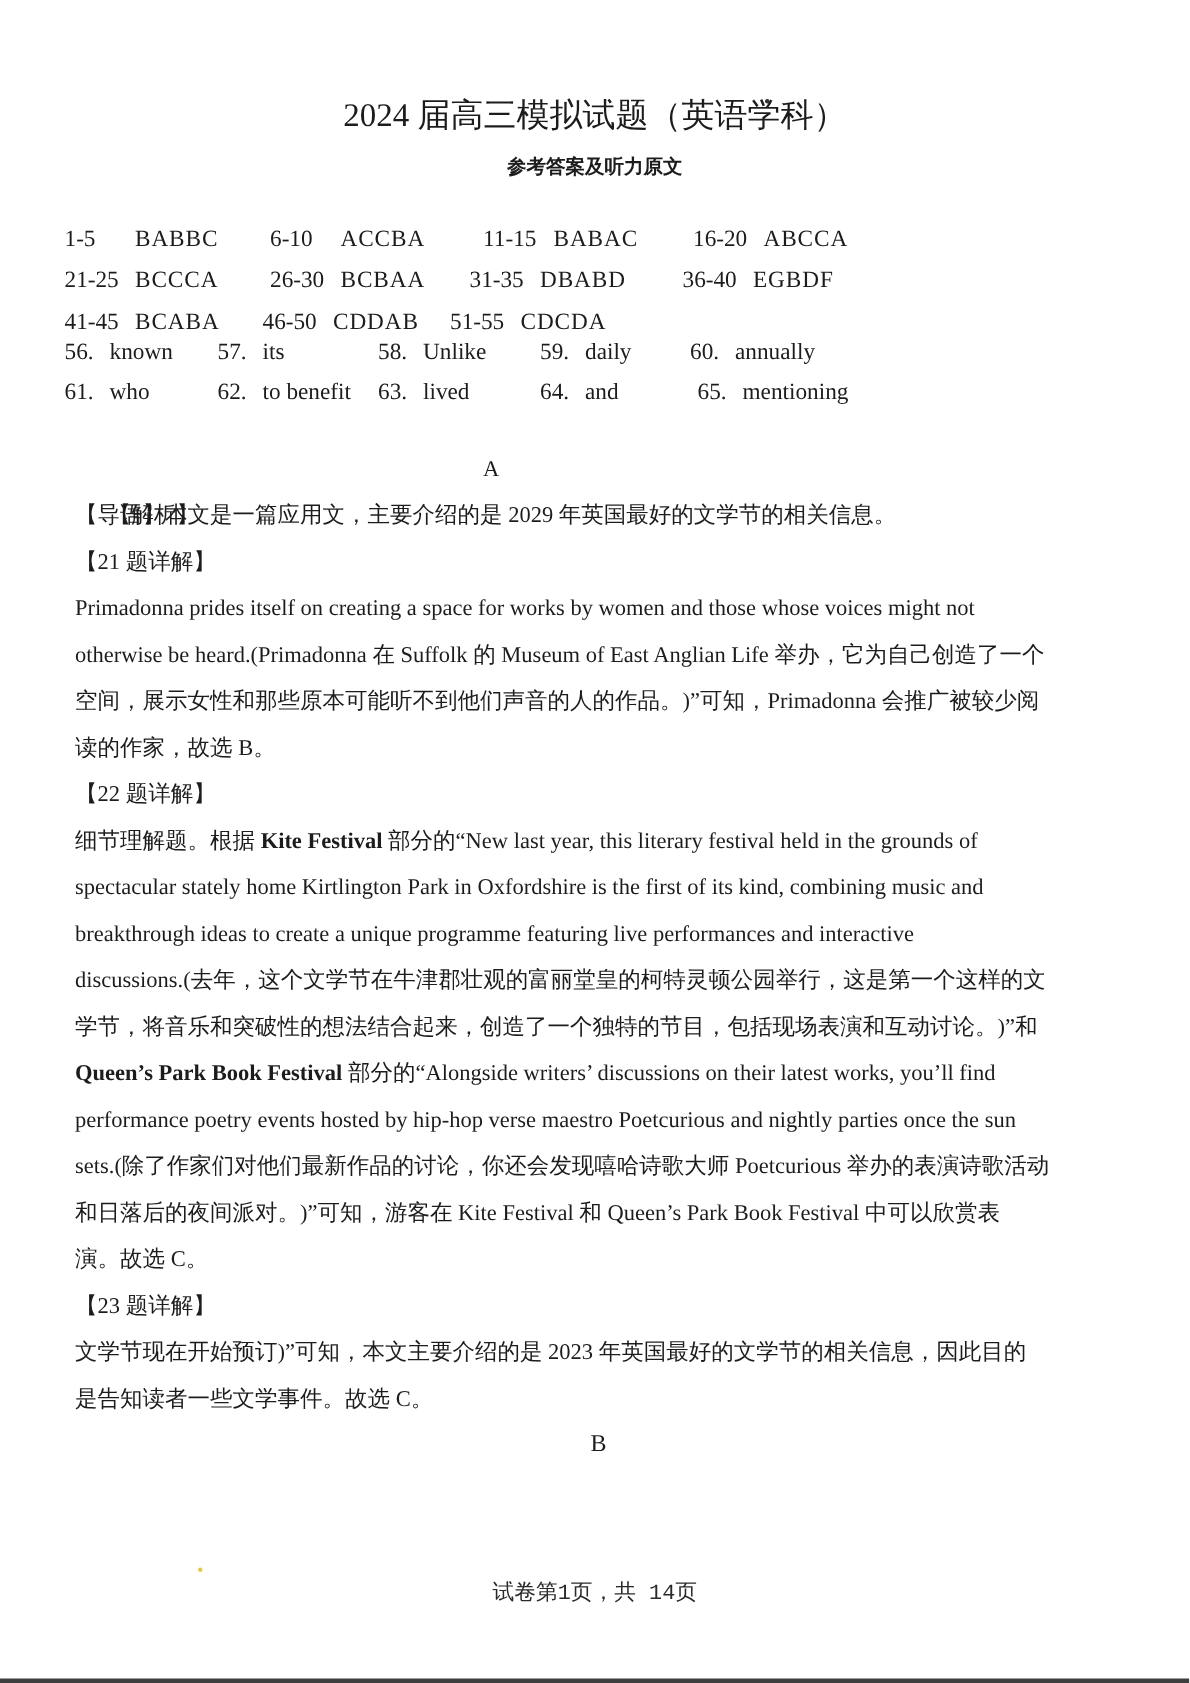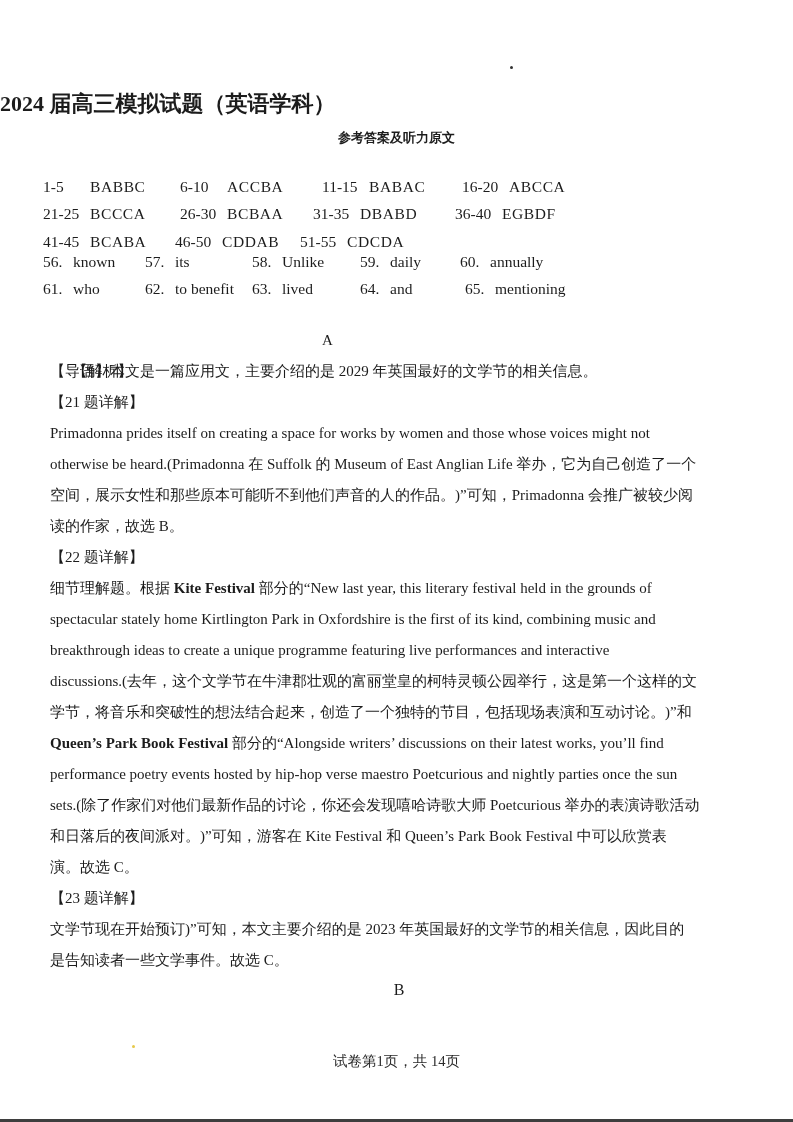--- a/index.html
+++ b/index.html
@@ -11,24 +11,24 @@
   html,body{background:var(--page-bg);}
   .page{
     position:relative;
     width:793px;height:1122px;
     background:var(--page-bg);
     color:var(--text-color);
     font-family:"Liberation Serif","DejaVu Serif",serif;
     overflow:hidden;
   }
   .title{
-    padding-top:89px;
-    text-align:left;
+    padding-top:62px;
+    text-align:center;
     font-size:22px;
-    font-weight:bold;
+    font-weight:normal;
     line-height:30px;
   }
   .subtitle{
     margin-top:8px;
     text-align:center;
     font-size:13px;
     font-weight:bold;
     line-height:22px;
   }
   .answers{
@@ -63,20 +63,21 @@
     text-align:center;
     font-size:16px;
     line-height:24px;
   }
   .footer{
     position:absolute;
     left:0;top:1052px;width:100%;
     text-align:center;
     font-size:14.5px;
     color:#2a2a2a;
+    font-family:Liberation Mono, monospace;
   }
   .bottom-bar{
     position:absolute;
     left:0;bottom:0;width:100%;height:3px;
     background:var(--bottom-bar);
   }
   .artifact-dot{position:absolute;border-radius:50%;}
   .dot-1{left:510px;top:66px;width:3px;height:3px;background:#333;}
   .dot-2{left:132px;top:1045px;width:3px;height:3px;background:#e6c84a;}
 </style>

